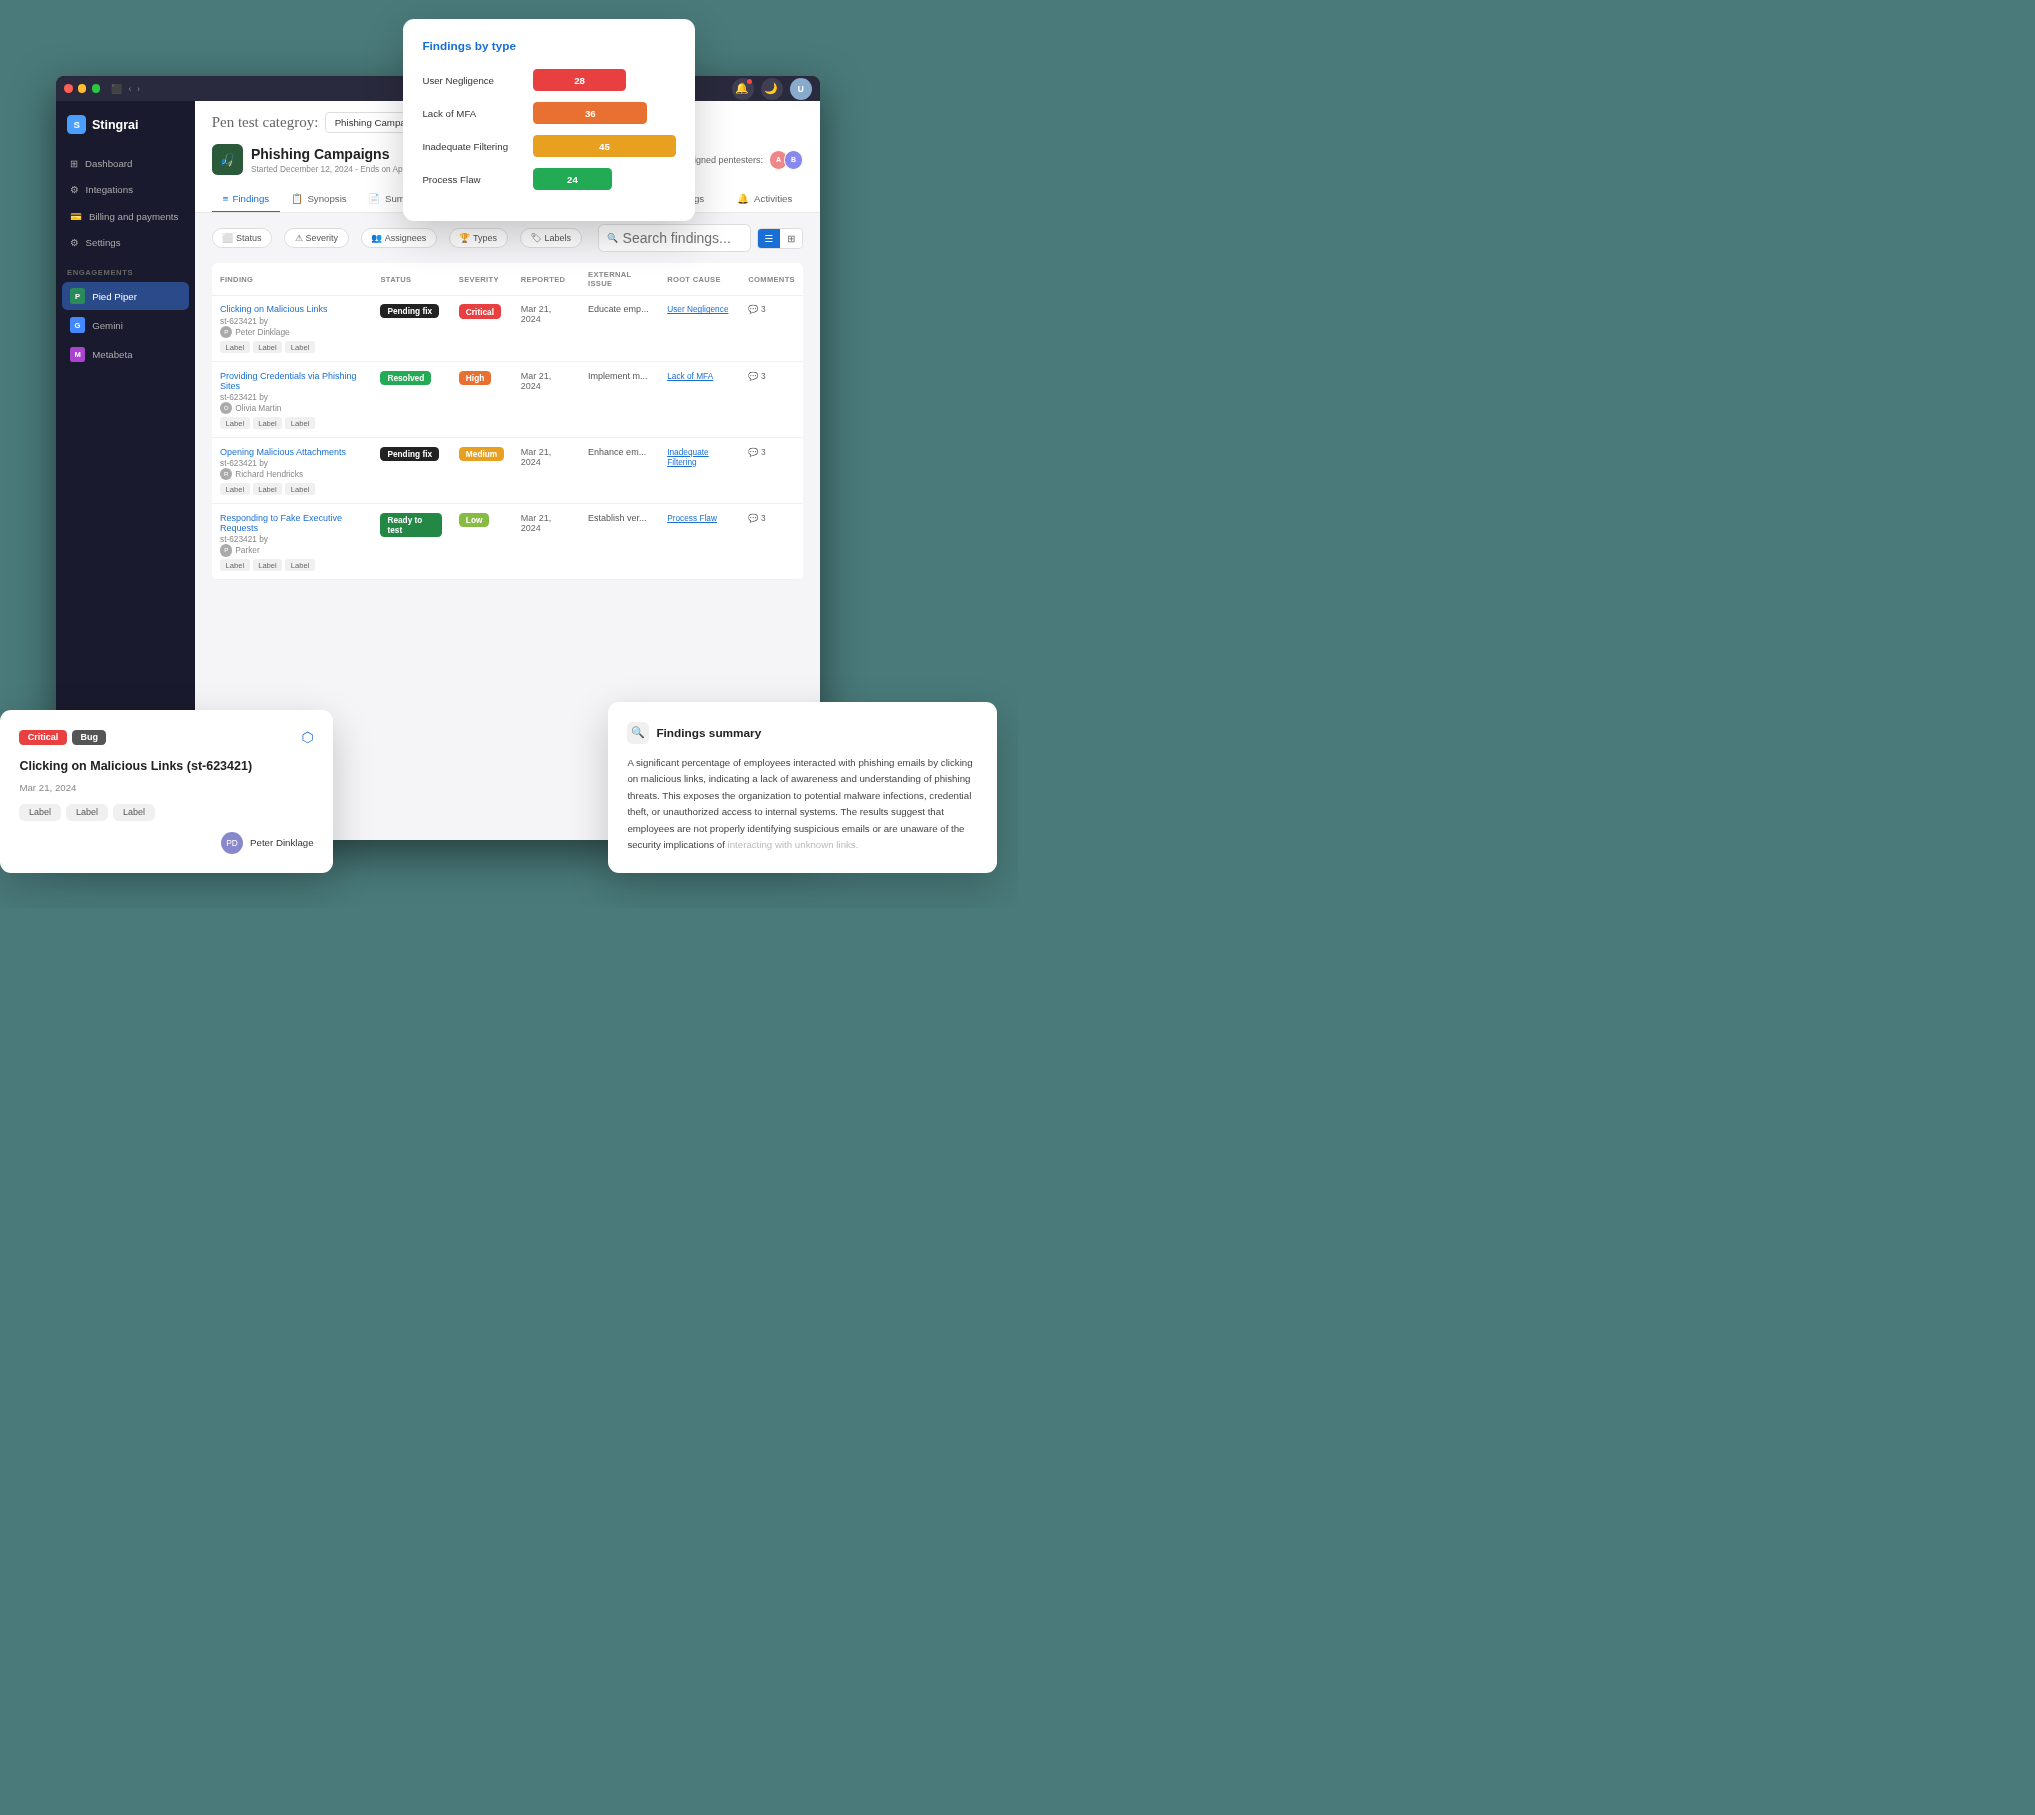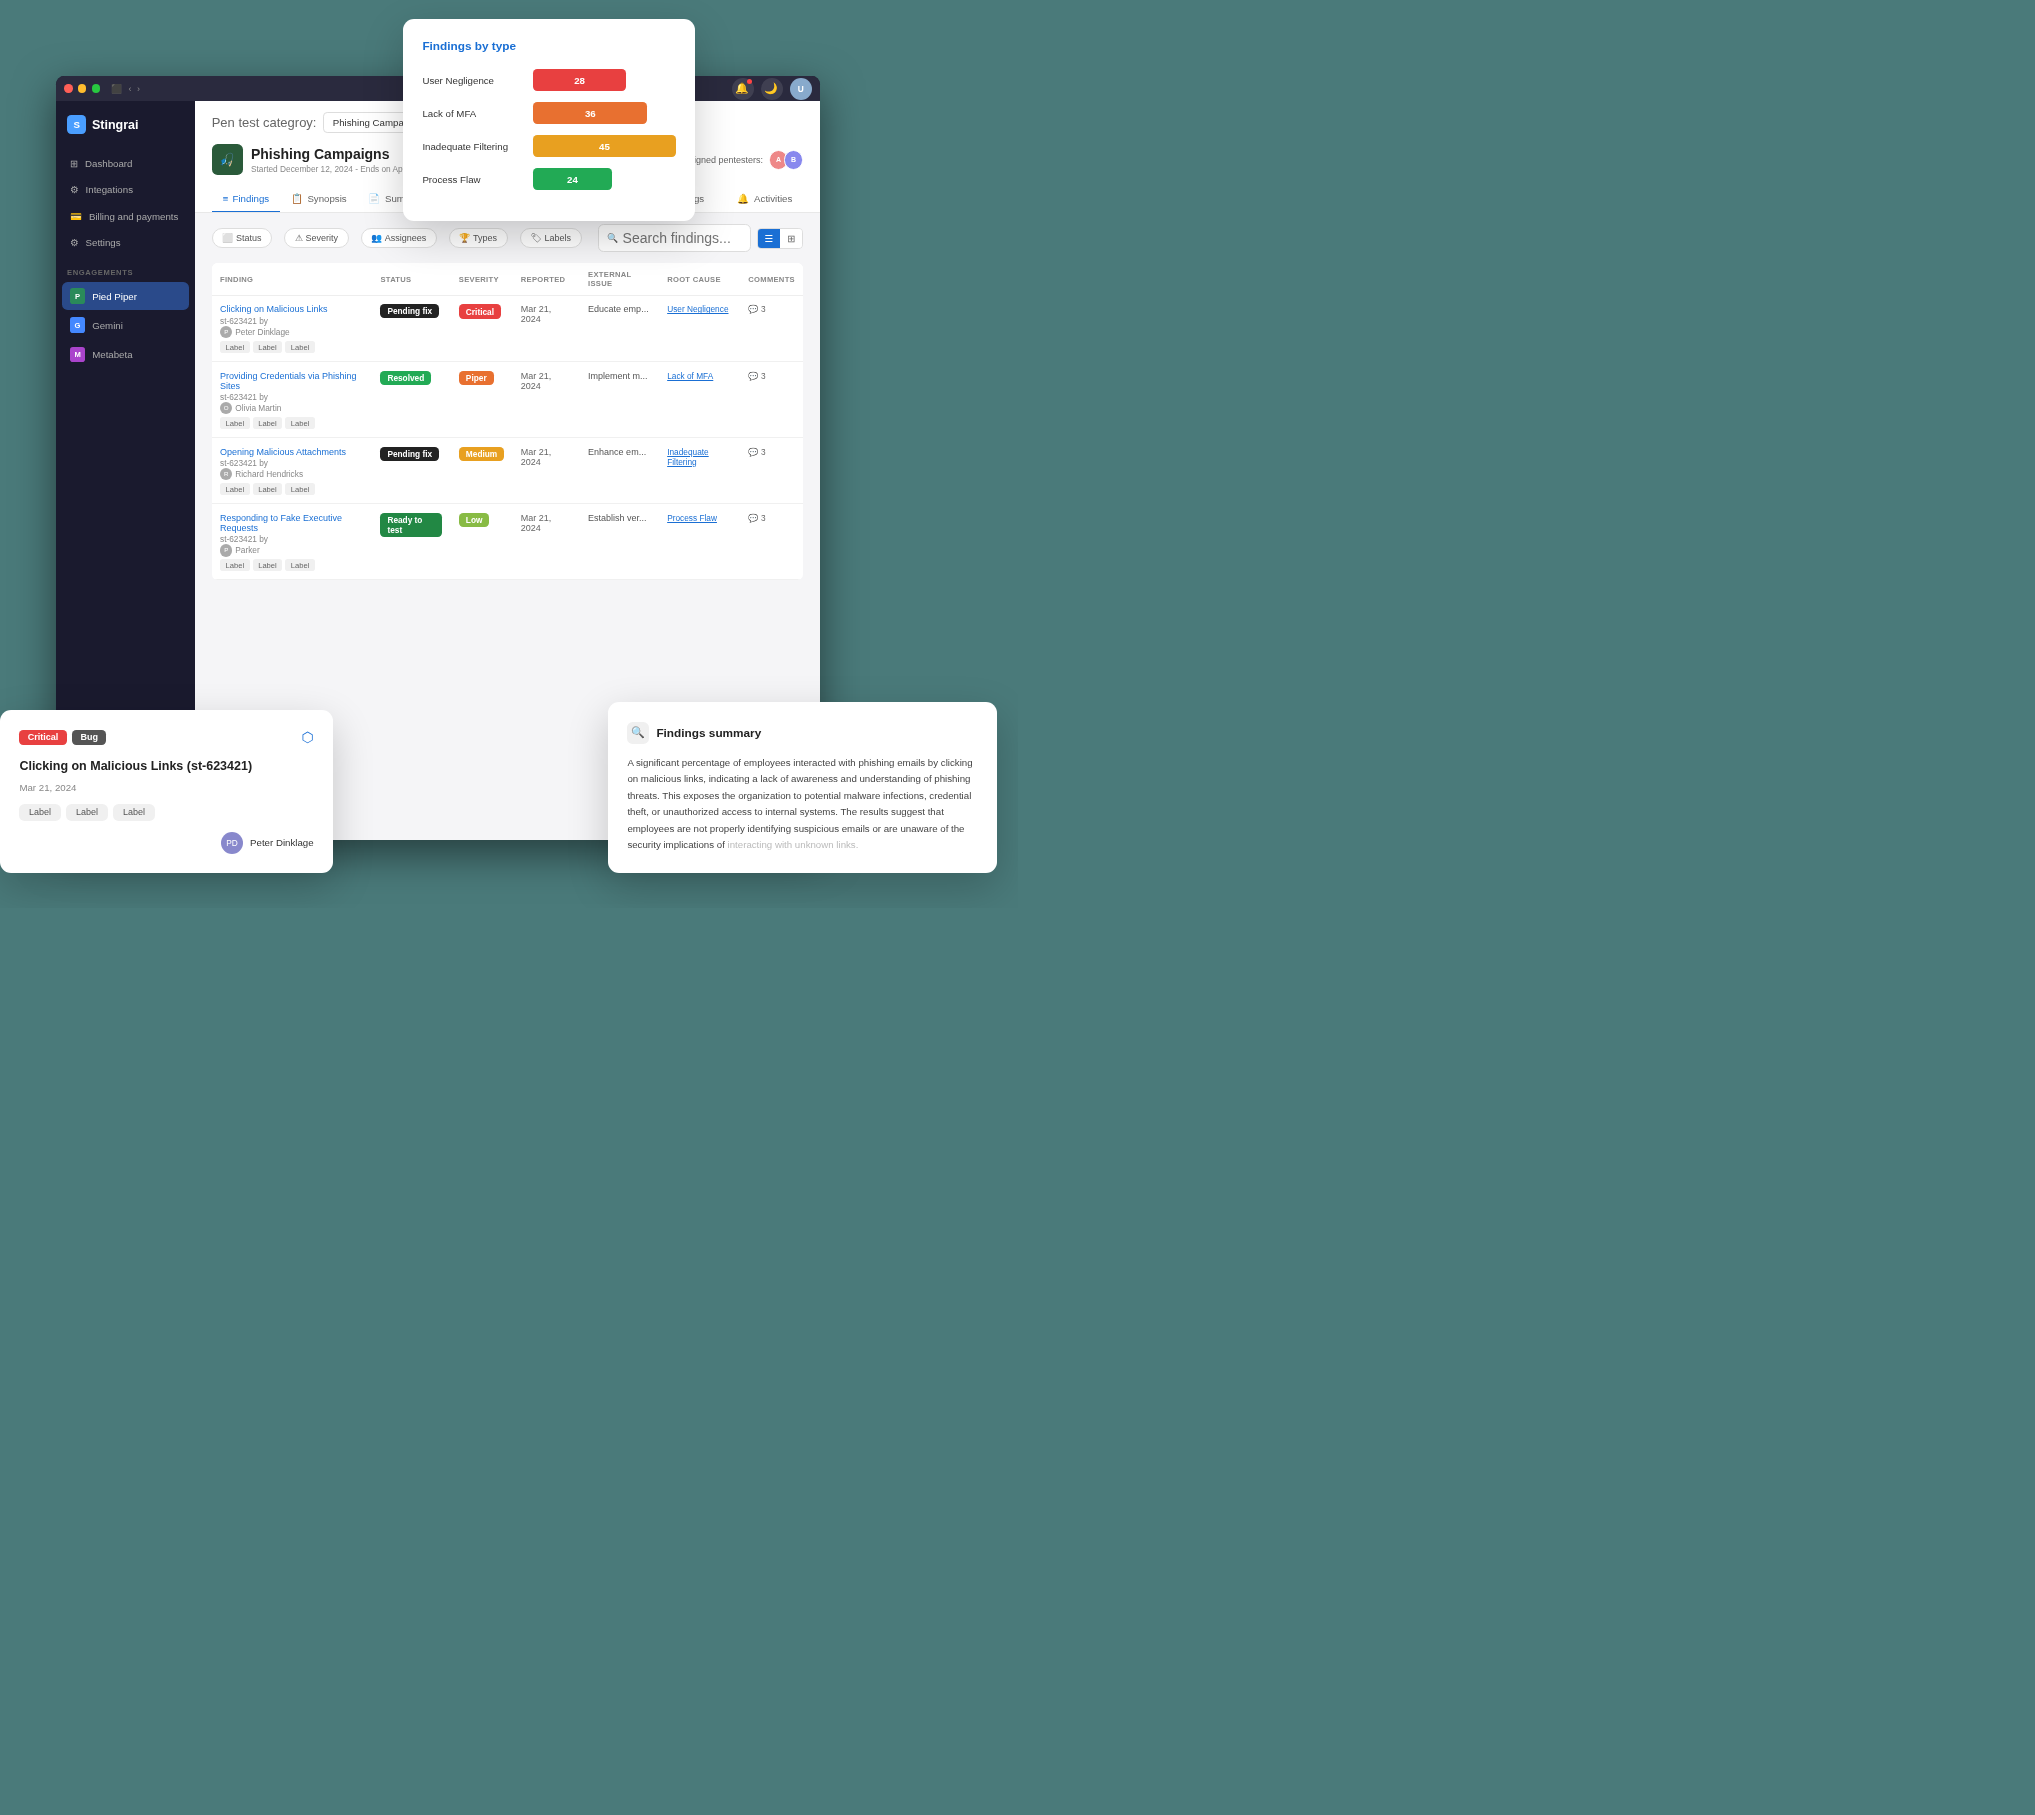--- a/index.html
+++ b/index.html
@@ -133,21 +133,21 @@
       padding: 11px 16.7px 0;
       border-bottom: 0.7px solid #e8e8e8;
     }
 
     .pen-test-selector {
       display: flex;
       align-items: center;
       gap: 7px;
       margin-bottom: 11px;
     }
-    .pen-test-label { color: #666; font-size: 13px; }
+    .pen-test-label { color: #666; font-size: 15px; font-family: Liberation Serif, serif; }
     .pen-test-dropdown {
       border: 0.7px solid #ddd;
       border-radius: 4.2px;
       padding: 4.2px 8.3px;
       font-size: 9.7px;
       display: flex;
       align-items: center;
       gap: 4.2px;
       cursor: pointer;
       color: #333;
@@ -637,21 +637,21 @@
       <td>
         <a href="#" class="finding-link">Providing Credentials via Phishing Sites</a>
         <div class="finding-id">st-623421 by <span class="assignee-row"><span class="assignee-mini-avatar">O</span> Olivia Martin</span></div>
         <div class="finding-labels">
           <span class="label-tag">Label</span>
                     <span class="label-tag">Label</span>
                     <span class="label-tag">Label</span>
         </div>
       </td>
       <td><span class="badge badge-resolved">Resolved</span></td>
-      <td><span class="sev-badge sev-high">Piper</span></td>
+      <td><span class="sev-badge sev-high">High</span></td>
       <td style="color:#666;font-size:9px;">Mar 21, 2024</td>
       <td style="color:#555;font-size:9px;">Implement m...</td>
       <td><a href="#" class="root-cause-link">Lack of MFA</a></td>
       <td>
                   <div class="comment-cell">💬 3</div>
                 </td>
     </tr>
               <tr>
       <td>
         <a href="#" class="finding-link">Opening Malicious Attachments</a>

